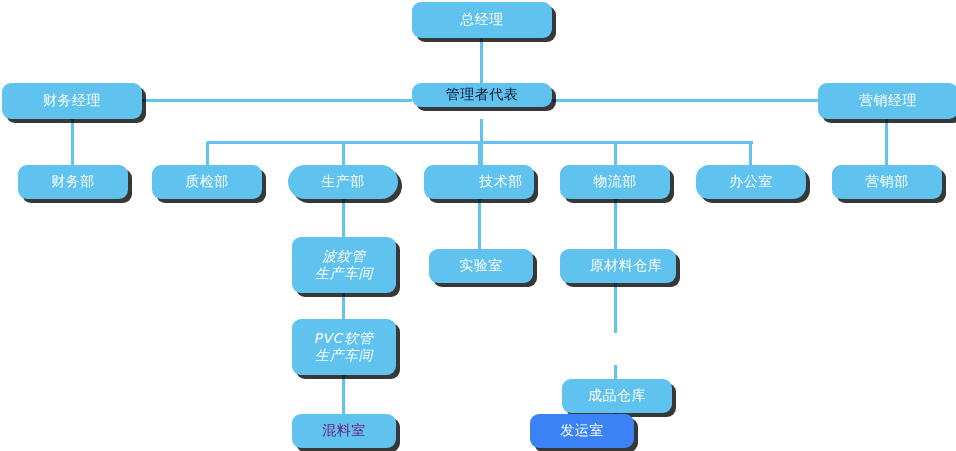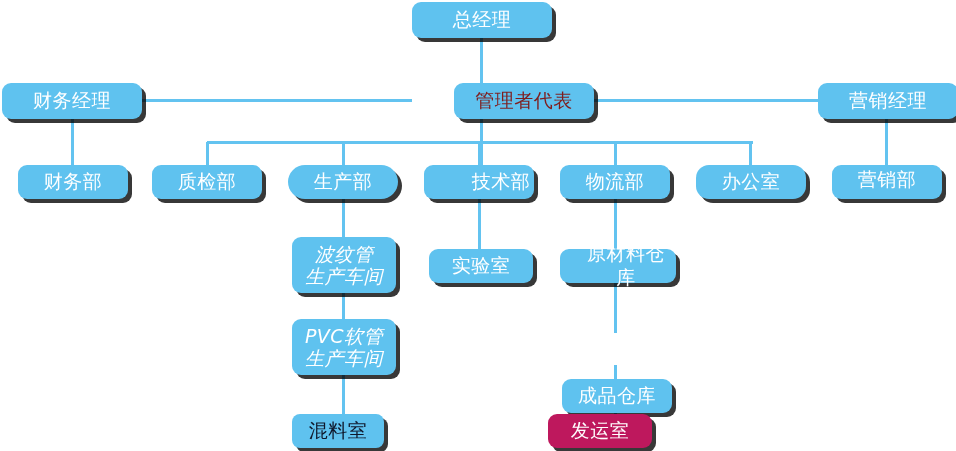--- a/index.html
+++ b/index.html
@@ -20,21 +20,21 @@
   .node {
     position: absolute;
     box-sizing: border-box;
     background: #5FC2EF;
     border-radius: 9px;
     color: #ffffff;
     display: flex;
     align-items: center;
     justify-content: flex-end;
     text-align: center;
-    font-size: 19px;
+    font-size: 14px;
     line-height: 1.25;
     letter-spacing: 0.5px;
     box-shadow: 4px 4px 0 0 rgba(0,0,0,0.78);
     z-index: 3;
     user-select: none;
   }
   .node .label {
     display: block;
     width: 100%;
     padding: 0 2px;
@@ -77,21 +77,21 @@
       <div class="conn v" style="background: rgb(99, 195, 240); left: 614px; top: 283px; height: 50px;"></div>
       <div class="conn v" style="background: rgb(99, 195, 240); left: 614px; top: 365px; height: 50px;"></div>
     </div>
   <div id="node-layer">
       <div class="node" style="left: 412px; top: 2px; width: 140px; height: 36px; background: rgb(95, 194, 239); color: rgb(255, 255, 255);">
         <span class="label">总经理</span>
       </div>
       <div class="node" style="left: 2px; top: 83px; width: 140px; height: 36px; background: rgb(95, 194, 239); color: rgb(255, 255, 255);">
         <span class="label">财务经理</span>
       </div>
-      <div class="node" style="left: 412px; top: 83px; width: 140px; height: 36px; background: rgb(95, 194, 239); color: #7f1d1d; margin-left: 42px;">
+      <div class="node" style="left: 412px; top: 83px; width: 140px; height: 24px; background: rgb(95, 194, 239); color: #0f172a;">
         <span class="label">管理者代表</span>
       </div>
       <div class="node" style="left: 818px; top: 83px; width: 140px; height: 36px; background: rgb(95, 194, 239); color: rgb(255, 255, 255);">
         <span class="label">营销经理</span>
       </div>
       <div class="node" style="left: 18px; top: 165px; width: 110px; height: 34px; background: rgb(95, 194, 239); color: rgb(255, 255, 255);">
         <span class="label">财务部</span>
       </div>
       <div class="node" style="left: 152px; top: 165px; width: 110px; height: 34px; background: rgb(95, 194, 239); color: rgb(255, 255, 255);">
         <span class="label">质检部</span>
@@ -101,40 +101,40 @@
       </div>
       <div class="node" style="left: 424px; top: 165px; width: 110px; height: 34px; background: rgb(95, 194, 239); color: rgb(255, 255, 255); padding-left: 44px;">
         <span class="label">技术部</span>
       </div>
       <div class="node" style="left: 560px; top: 165px; width: 110px; height: 34px; background: rgb(95, 194, 239); color: rgb(255, 255, 255);">
         <span class="label">物流部</span>
       </div>
       <div class="node" style="left: 696px; top: 165px; width: 110px; height: 34px; background: rgb(95, 194, 239); color: rgb(255, 255, 255); border-radius: 13px;">
         <span class="label">办公室</span>
       </div>
-      <div class="node" style="left: 832px; top: 165px; width: 110px; height: 34px; background: rgb(95, 194, 239); color: rgb(255, 255, 255); font-family: Liberation Mono, monospace;">
+      <div class="node" style="left: 832px; top: 165px; width: 110px; height: 34px; background: rgb(95, 194, 239); color: rgb(255, 255, 255);">
         <span class="label">营销部</span>
       </div>
       <div class="node two-line" style="left: 292px; top: 237px; width: 104px; height: 56px; background: rgb(95, 194, 239); color: rgb(255, 255, 255);">
         <span class="label">波纹管
 生产车间</span>
       </div>
       <div class="node" style="left: 429px; top: 249px; width: 104px; height: 34px; background: rgb(95, 194, 239); color: rgb(255, 255, 255);">
         <span class="label">实验室</span>
       </div>
       <div class="node" style="left: 560px; top: 249px; width: 116px; height: 34px; background: rgb(95, 194, 239); color: rgb(255, 255, 255); padding-left: 16px;">
         <span class="label">原材料仓库</span>
       </div>
       <div class="node two-line" style="left: 292px; top: 319px; width: 104px; height: 56px; background: rgb(95, 194, 239); color: rgb(255, 255, 255);">
         <span class="label">PVC软管
 生产车间</span>
       </div>
       <div class="node" style="left: 562px; top: 331px; width: 110px; height: 34px; background: rgb(95, 194, 239); color: rgb(255, 255, 255); margin-top: 48px;">
         <span class="label">成品仓库</span>
       </div>
-      <div class="node" style="left: 292px; top: 414px; width: 92px; height: 34px; background: rgb(95, 194, 239); color: #0f172a; border-radius: 8px;">
+      <div class="node" style="left: 292px; top: 414px; width: 104px; height: 34px; background: rgb(95, 194, 239); color: #701a75;">
         <span class="label">混料室</span>
       </div>
-      <div class="node" style="left: 548px; top: 414px; width: 104px; height: 34px; background: #be185d; color: rgb(255, 255, 255);">
+      <div class="node" style="left: 530px; top: 414px; width: 104px; height: 34px; background: #3b82f6; color: rgb(255, 255, 255);">
         <span class="label">发运室</span>
       </div>
     </div>
 </div>
 
 </body></html>

